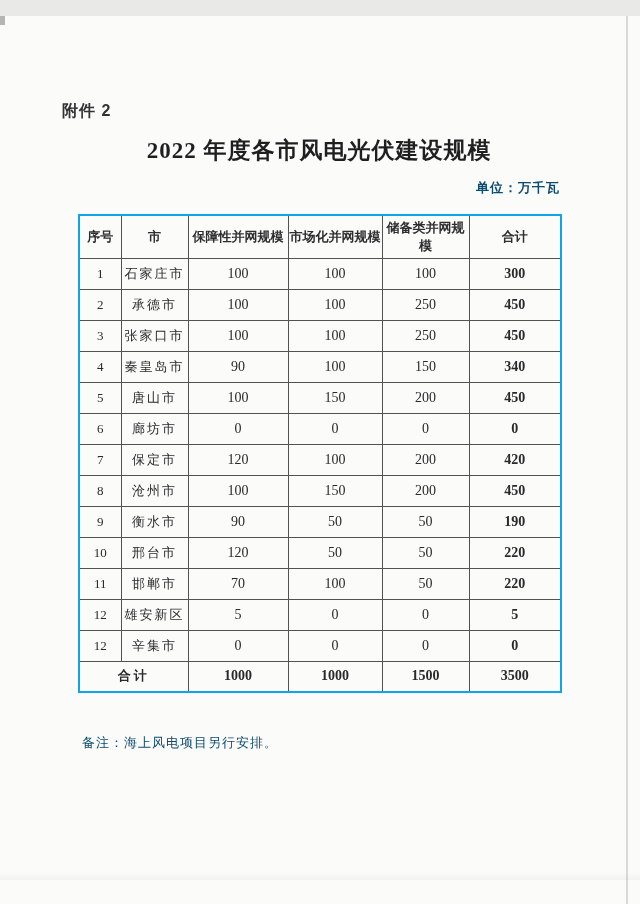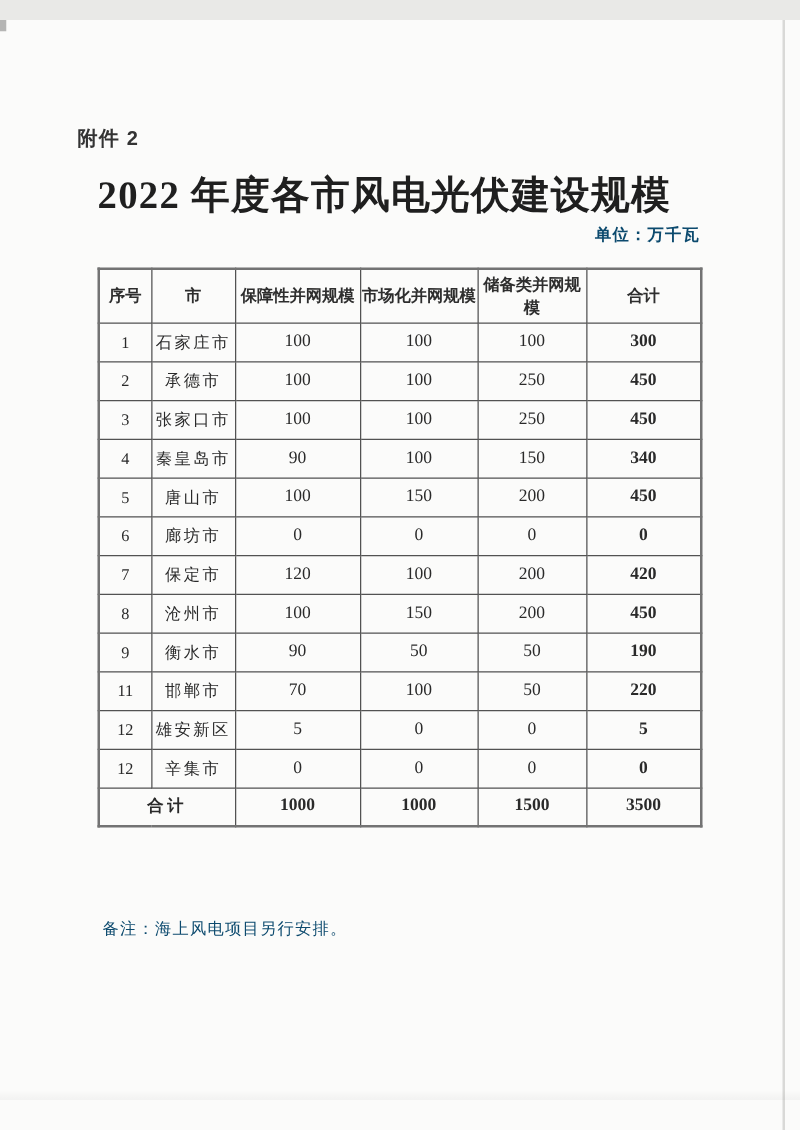--- a/index.html
+++ b/index.html
@@ -12,33 +12,33 @@
   .edge-line { position:absolute; left:626px; top:0; width:2px; height:904px; background:#d9d9d7; }
   .bottom-shade { position:absolute; left:0; bottom:40px; width:100%; height:8px;
     background:linear-gradient(to bottom,rgba(0,0,0,0),rgba(0,0,0,0.035)); }
 
   .attachment {
     position:absolute; left:62px; top:85px;
     font-family:"Liberation Sans","DejaVu Sans",sans-serif;
     font-size:16px; font-weight:600; color:#333; letter-spacing:1px;
   }
   .title {
-    position:absolute; left:78px; top:119px; width:482px; text-align:left;
-    font-size:31px; font-weight:bold; letter-spacing:1px; color:#1f1f1f;
+    position:absolute; left:78px; top:119px; width:482px; text-align:center;
+    font-size:23px; font-weight:bold; letter-spacing:1px; color:#1f1f1f;
   }
   .unit {
     position:absolute; left:78px; top:163px; width:482px; text-align:right;
     font-family:"Liberation Sans","DejaVu Sans",sans-serif;
     font-size:13px; font-weight:bold; color:#0c4a6e; letter-spacing:1px;
   }
 
   table.scale-table {
     position:absolute; left:78px; top:198px; width:482px;
     border-collapse:collapse; table-layout:fixed;
-    border:2px solid #737373;
+    border:2px solid #0ea5e9;
   }
   .scale-table th, .scale-table td {
     border:1px solid #525252; text-align:center; vertical-align:middle; padding:0;
     color:#2a2a2a;
   }
   .scale-table thead tr { height:43px; }
   .scale-table tbody tr { height:31px; }
   .scale-table th {
     font-family:"Liberation Sans","DejaVu Sans",sans-serif;
     font-size:13px; font-weight:bold; color:#2e2e2e;
@@ -158,20 +158,28 @@
       </tr>
       <tr>
         <td class="c-no">9</td>
         <td class="c-city">衡水市</td>
         <td class="c-num">90</td>
         <td class="c-num">50</td>
         <td class="c-num">50</td>
         <td class="c-num c-total">190</td>
       </tr>
       <tr>
+        <td class="c-no">10</td>
+        <td class="c-city">邢台市</td>
+        <td class="c-num">120</td>
+        <td class="c-num">50</td>
+        <td class="c-num">50</td>
+        <td class="c-num c-total">220</td>
+      </tr>
+      <tr>
         <td class="c-no">11</td>
         <td class="c-city">邯郸市</td>
         <td class="c-num">70</td>
         <td class="c-num">100</td>
         <td class="c-num">50</td>
         <td class="c-num c-total">220</td>
       </tr>
       <tr>
         <td class="c-no">12</td>
         <td class="c-city">雄安新区</td>

